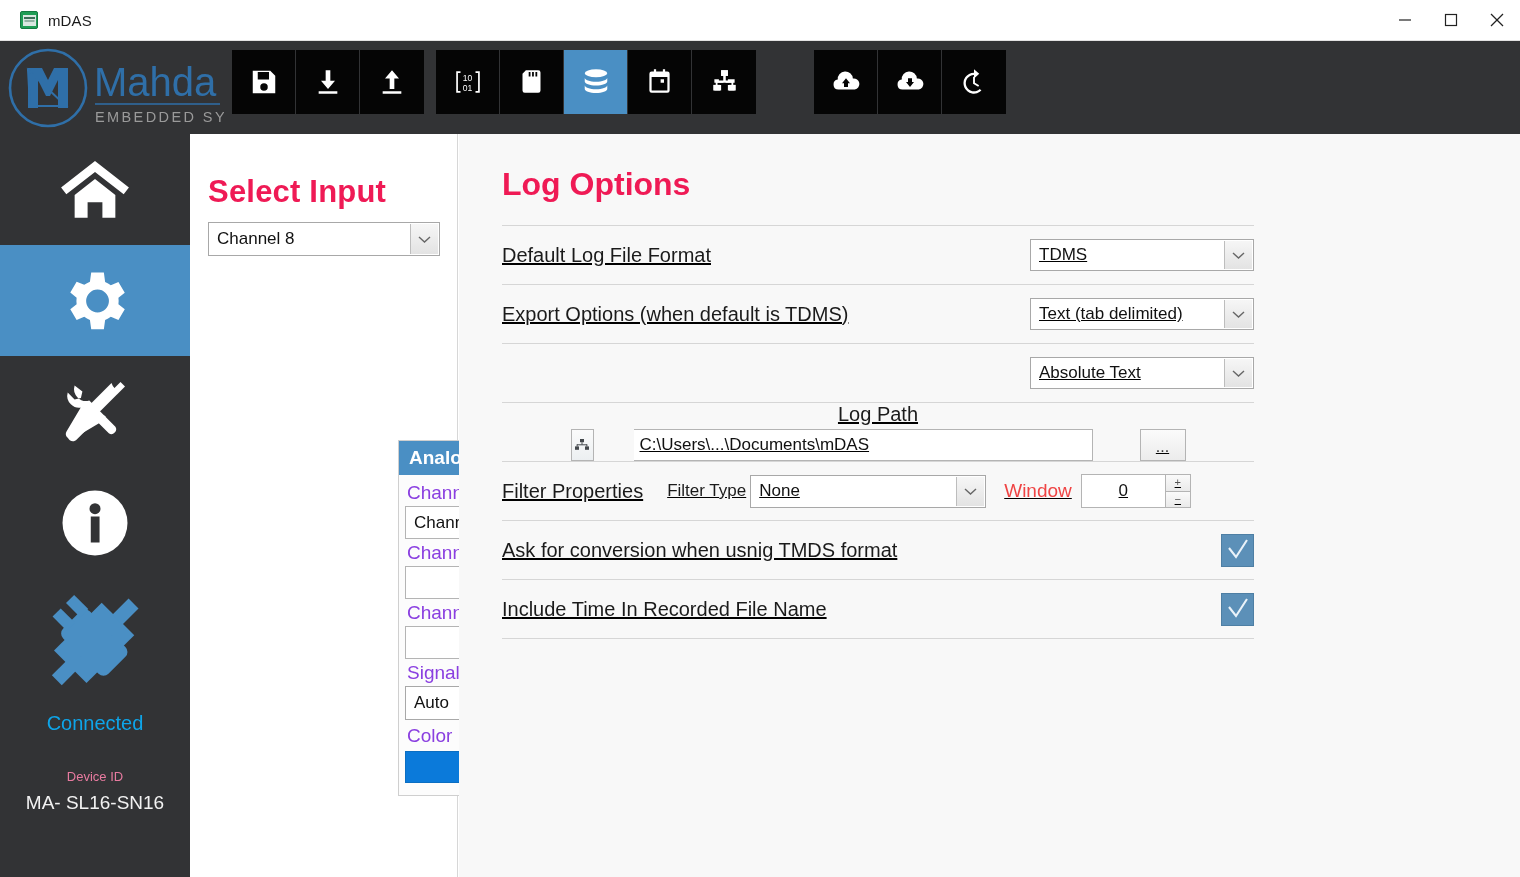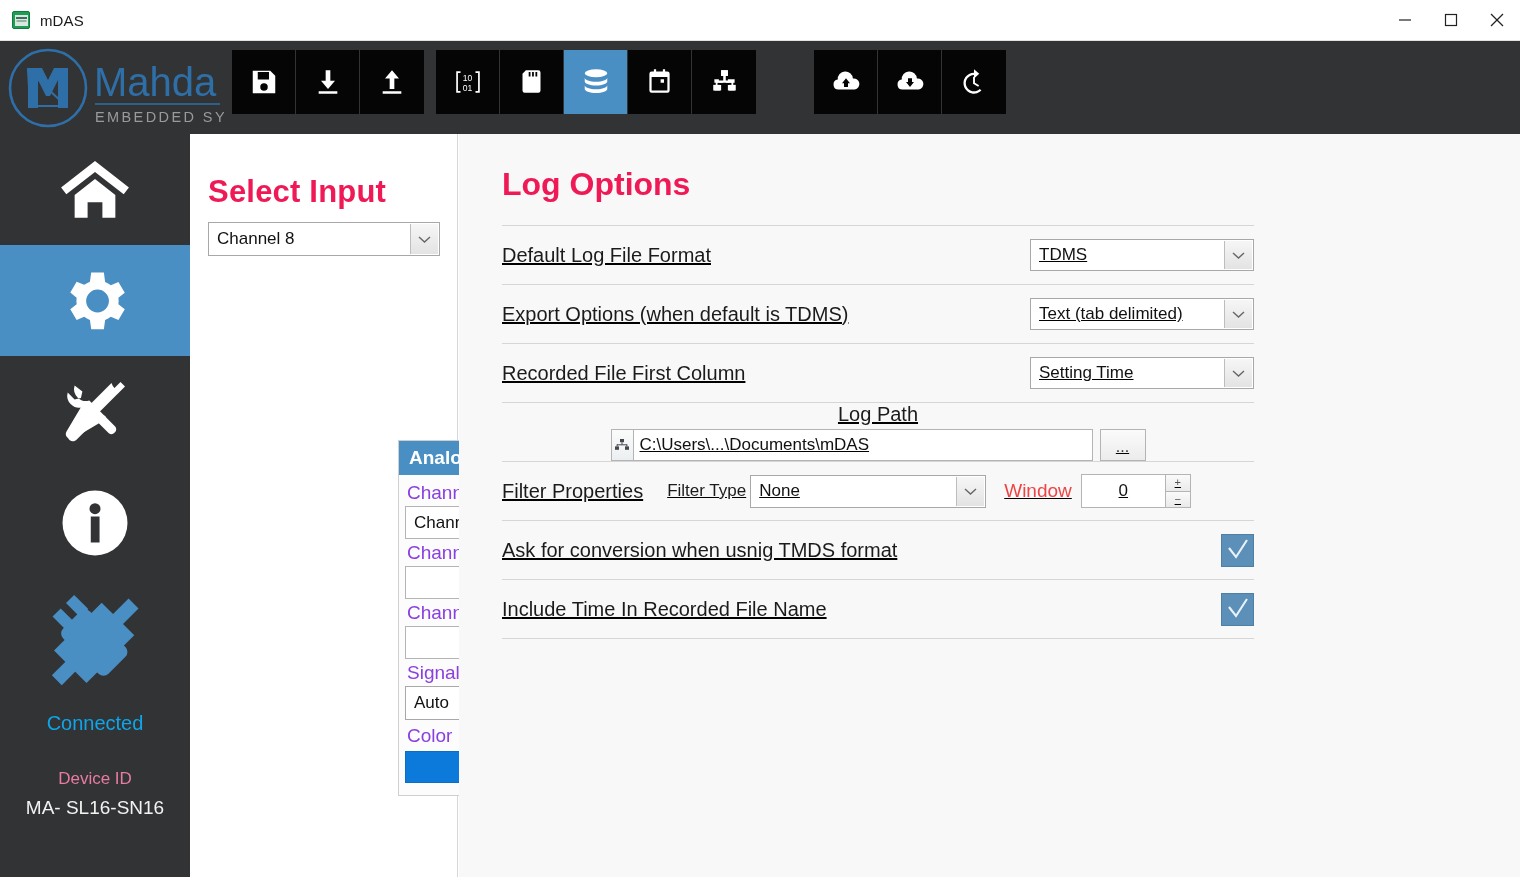--- a/index.html
+++ b/index.html
@@ -8,21 +8,21 @@
     font-family: "Liberation Sans", sans-serif;
     background: #ffffff;
     overflow: hidden;
   }
   #app { position: relative; width: 1520px; height: 877px; background:#fff; }
 
   
   .titlebar {
     position:absolute; left:0; top:0; width:1520px; height:41px;
     background:#ffffff; border-bottom:1px solid #e2e2e2;
-    display:flex; align-items:center;
+    display:flex; align-items:center;padding-left:8px;
   }
   .title-icon {
     width:18px; height:18px; margin-left:12px; margin-right:10px;
     background:#1f9d55; border:1px solid #147a41; border-radius:2px;
     position:relative; flex:none;
   }
   .title-icon::before{
     content:""; position:absolute; left:2px; top:3px; width:13px; height:11px;
     background:#d9e7e0;
   }
@@ -69,21 +69,21 @@
     width:190px; height:111px; display:flex; align-items:center; justify-content:center;
     cursor:pointer;
   }
   .nav-item.active { background:#4a8fc4; }
   .nav-item svg { display:block; fill:#ffffff; }
   .plug-wrap { width:190px; height:128px; display:flex; align-items:flex-end; justify-content:center; padding-bottom:4px;}
   .plug-wrap svg { fill:#4a8fc4; display:block;}
   .conn-text {
     text-align:center; color:#0ea5e9; font-size:20px; margin-top:6px;
   }
-  .dev-id-label { text-align:center; color:#e87ba0; font-size:17px; margin-top:34px; }
+  .dev-id-label { text-align:center; color:#e87ba0; font-size:13px; margin-top:34px; }
   .dev-id-val { text-align:center; color:#f2f2f2; font-size:19px; margin-top:8px; }
 
   
   .left-panel {
     position:absolute; left:190px; top:134px; width:268px; height:743px;
     background:#ffffff; border-right:1px solid #d7d7d7;
   }
   .panel-title {
     color:#ef1a55; font-size:31px; font-weight:bold;
     margin:40px 0 0 18px; letter-spacing:.2px;
@@ -156,21 +156,21 @@
   .row {
     display:flex; align-items:center; height:58px;text-decoration:underline;
   }
   .row-label { font-size:20px; color:#1b1b1b; }
   .row .spacer { flex:1; }
   .m-combo { width:224px; height:32px; }
   .m-combo .cval { font-size:17px; }
 
   
   .row.logpath { height:58px;flex-direction:column; }
-  .path-wrap { display:flex; align-items:flex-end; }
+  .path-wrap { display:flex; align-items:flex-end;gap:40px; }
   .net-btn {
     width:23px; height:32px; border:1px solid #b4b4b4;
     background:linear-gradient(#fbfbfb,#eceff1);
     display:flex; align-items:center; justify-content:center;
   }
   .net-btn svg { display:block; fill:#44484c; }
   .path-box {
     width:459px; height:32px; border:1px solid #b4b4b4; border-left:none;
     background:#fff; display:flex; align-items:center;
     font-size:17px; color:#111; padding-left:6px;
@@ -490,24 +490,23 @@
           <div class="carrow">
             <svg width="13" height="9" viewBox="0 0 13 9">
                 <path d="M1 2l5.5 5L12 2" fill="none" stroke="#666" stroke-width="1.4"></path>
               </svg>
           </div>
         </div>
       </div>
       <div class="hr"></div>
 
       <div class="row">
-        <div class="row-label">Recorded File First Column</div>
         <div class="spacer"></div>
         <div class="combo m-combo">
-          <div class="cval">Setting Time</div>
+          <div class="cval">Absolute Text</div>
           <div class="carrow">
             <svg width="13" height="9" viewBox="0 0 13 9">
                 <path d="M1 2l5.5 5L12 2" fill="none" stroke="#666" stroke-width="1.4"></path>
               </svg>
           </div>
         </div>
       </div>
       <div class="hr"></div>
 
       <div class="row logpath">

